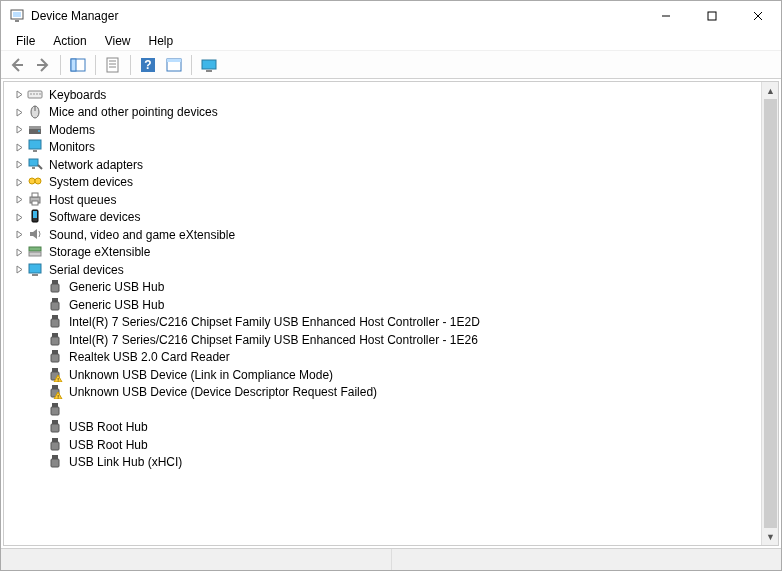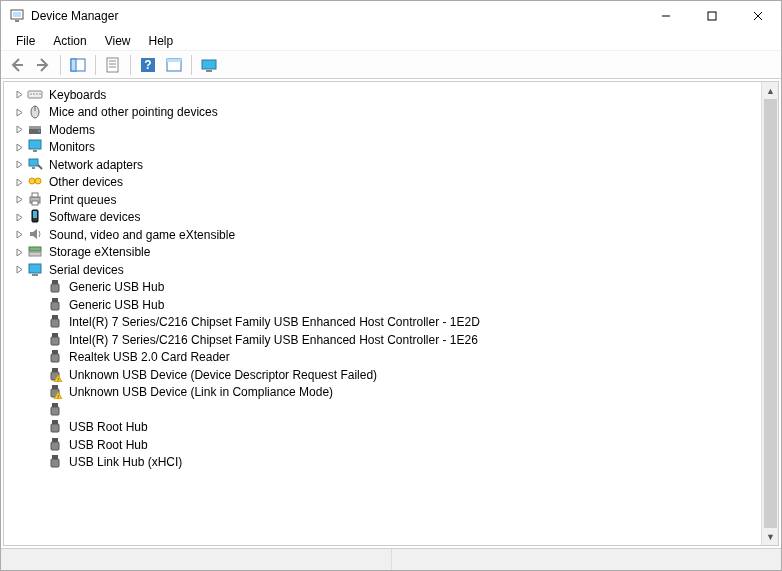--- a/index.html
+++ b/index.html
@@ -226,37 +226,37 @@
             <svg width="9" height="9" viewBox="0 0 9 9">
               <path d="M2 1 L7 4.5 L2 8 Z" fill="none" stroke="#808080" stroke-width="1"></path>
             </svg>
           </span>
           <span class="node-icon">
             <svg width="16" height="16" viewBox="0 0 16 16">
               <circle cx="5" cy="8" r="3" fill="#ffce3d" stroke="#cc9a00"></circle>
               <circle cx="11" cy="8" r="3" fill="#ffce3d" stroke="#cc9a00"></circle>
             </svg>
           </span>
-          <span class="label">Other devices</span>
+          <span class="label">System devices</span>
         </div>
         <div class="tree-row">
           <span class="indent" style="width: 8px;"></span>
           <span class="expander">
             <svg width="9" height="9" viewBox="0 0 9 9">
               <path d="M2 1 L7 4.5 L2 8 Z" fill="none" stroke="#808080" stroke-width="1"></path>
             </svg>
           </span>
           <span class="node-icon">
             <svg width="16" height="16" viewBox="0 0 16 16">
               <rect x="3" y="6" width="10" height="6" fill="#bbb" stroke="#777"></rect>
               <rect x="5" y="2" width="6" height="4" fill="#fff" stroke="#777"></rect>
               <rect x="5" y="10" width="6" height="4" fill="#fff" stroke="#777"></rect>
             </svg>
           </span>
-          <span class="label">Print queues</span>
+          <span class="label">Host queues</span>
         </div>
         <div class="tree-row">
           <span class="indent" style="width: 8px;"></span>
           <span class="expander">
             <svg width="9" height="9" viewBox="0 0 9 9">
               <path d="M2 1 L7 4.5 L2 8 Z" fill="none" stroke="#808080" stroke-width="1"></path>
             </svg>
           </span>
           <span class="node-icon">
             <svg width="16" height="16" viewBox="0 0 16 16">
@@ -370,34 +370,34 @@
           <span class="indent" style="width: 28px;"></span>
           <span class="expander"></span>
           <span class="node-icon">
             <svg width="16" height="16" viewBox="0 0 16 16">
               <rect x="5" y="2" width="6" height="4" fill="#555"></rect>
               <rect x="4" y="6" width="8" height="8" rx="1" fill="#888" stroke="#555"></rect>
               <path d="M11 9 L15 16 L7 16 Z" fill="#ffce3d" stroke="#cc9a00"></path>
               <text x="11" y="15.5" text-anchor="middle" font-size="6" fill="#000">!</text>
             </svg>
           </span>
-          <span class="label">Unknown USB Device (Device Descriptor Request Failed)</span>
+          <span class="label">Unknown USB Device (Link in Compliance Mode)</span>
         </div>
         <div class="tree-row">
           <span class="indent" style="width: 28px;"></span>
           <span class="expander"></span>
           <span class="node-icon">
             <svg width="16" height="16" viewBox="0 0 16 16">
               <rect x="5" y="2" width="6" height="4" fill="#555"></rect>
               <rect x="4" y="6" width="8" height="8" rx="1" fill="#888" stroke="#555"></rect>
               <path d="M11 9 L15 16 L7 16 Z" fill="#ffce3d" stroke="#cc9a00"></path>
               <text x="11" y="15.5" text-anchor="middle" font-size="6" fill="#000">!</text>
             </svg>
           </span>
-          <span class="label">Unknown USB Device (Link in Compliance Mode)</span>
+          <span class="label">Unknown USB Device (Device Descriptor Request Failed)</span>
         </div>
         <div class="tree-row">
           <span class="indent" style="width: 28px;"></span>
           <span class="expander"></span>
           <span class="node-icon">
             <svg width="16" height="16" viewBox="0 0 16 16">
               <rect x="5" y="2" width="6" height="4" fill="#555"></rect>
               <rect x="4" y="6" width="8" height="8" rx="1" fill="#888" stroke="#555"></rect>
             </svg>
           </span>

